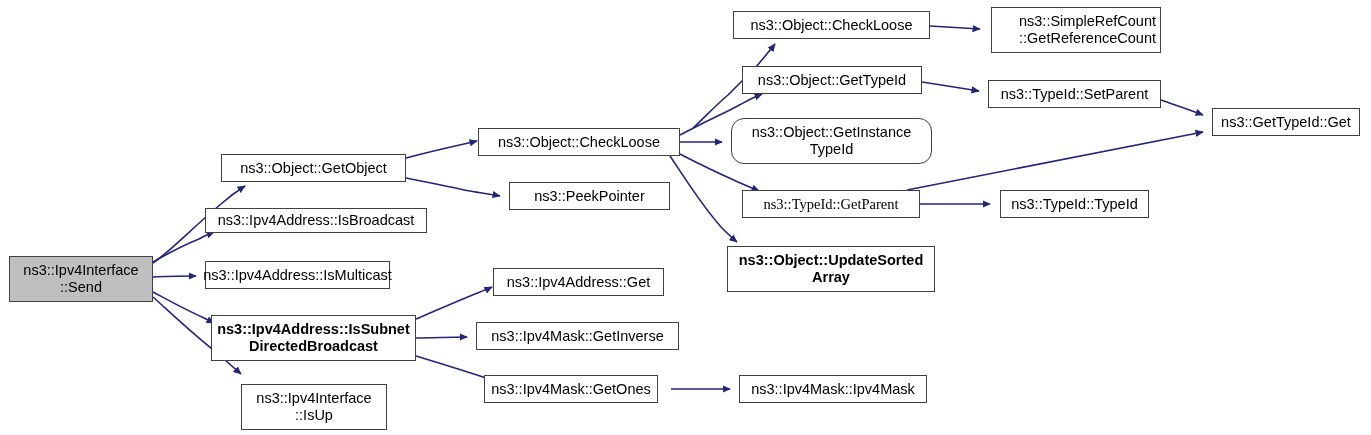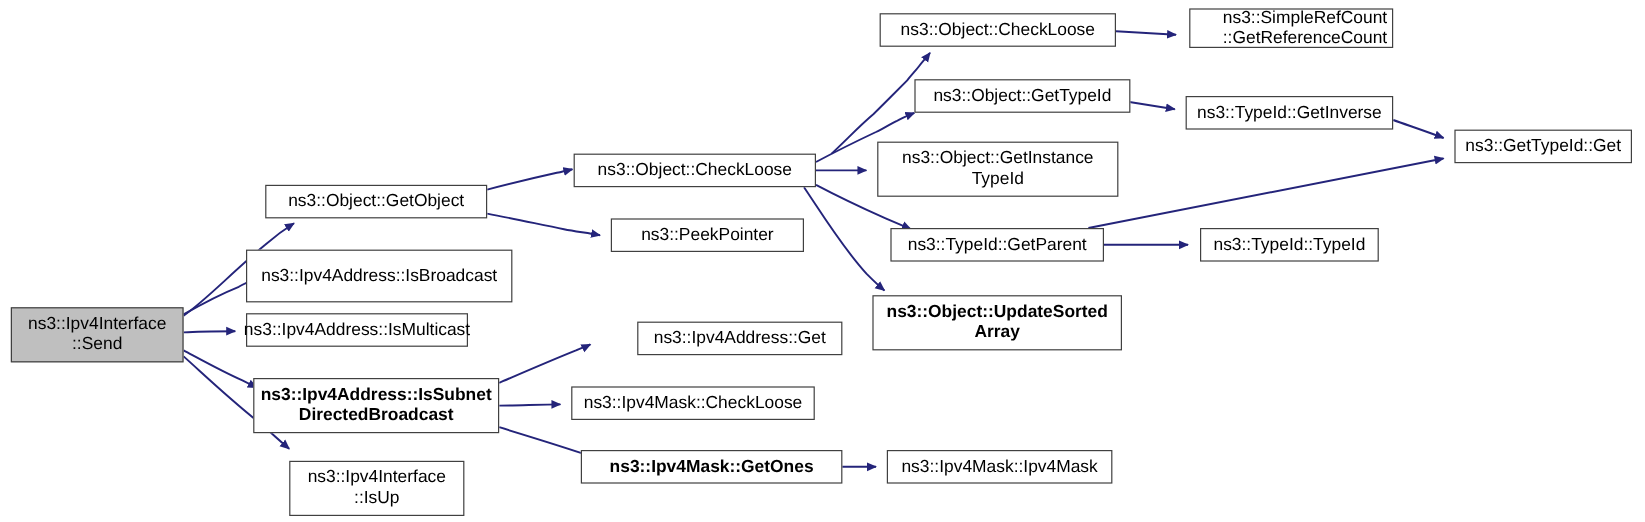--- a/index.html
+++ b/index.html
@@ -79,38 +79,38 @@
         <path d="M416,319 C437,310 460,300 480,292 C484,290 488,289 492,287" fill="none" stroke="#24247a" stroke-width="1.6" marker-end="url(#arrow)"></path>
         <path d="M416,338 C432,338 450,337 467,337" fill="none" stroke="#24247a" stroke-width="1.6" marker-end="url(#arrow)"></path>
         <path d="M416,356 C439,363 465,371 486,378 C489,379 492,380 495,381" fill="none" stroke="#24247a" stroke-width="1.6" marker-end="url(#arrow)"></path>
         <path d="M671,389 C692,389 713,389 730,389" fill="none" stroke="#24247a" stroke-width="1.6" marker-end="url(#arrow)"></path>
       </g>
   </svg>
   <div id="node-group">
       <div class="graph-node highlight" style="left: 9px; top: 256px; width: 144px; height: 46px;"><span class="node-label">ns3::Ipv4Interface
 ::Send</span></div>
       <div class="graph-node" style="left: 221px; top: 154px; width: 185px; height: 28px;"><span class="node-label">ns3::Object::GetObject</span></div>
-      <div class="graph-node" style="left: 205px; top: 208px; width: 222px; height: 44px;"><span class="node-label">ns3::Ipv4Address::IsBroadcast</span></div>
+      <div class="graph-node" style="left: 205px; top: 208px; width: 222px; height: 25px;"><span class="node-label">ns3::Ipv4Address::IsBroadcast</span></div>
       <div class="graph-node" style="left: 205px; top: 261px; width: 185px; height: 28px;"><span class="node-label">ns3::Ipv4Address::IsMulticast</span></div>
       <div class="graph-node" style="left: 211px; top: 315px; width: 205px; height: 46px; font-weight: bold;"><span class="node-label">ns3::Ipv4Address::IsSubnet
 DirectedBroadcast</span></div>
       <div class="graph-node" style="left: 241px; top: 384px; width: 146px; height: 46px;"><span class="node-label">ns3::Ipv4Interface
 ::IsUp</span></div>
       <div class="graph-node" style="left: 478px; top: 128px; width: 202px; height: 28px;"><span class="node-label">ns3::Object::CheckLoose</span></div>
       <div class="graph-node" style="left: 509px; top: 182px; width: 161px; height: 28px;"><span class="node-label">ns3::PeekPointer</span></div>
-      <div class="graph-node" style="left: 493px; top: 268px; width: 171px; height: 28px; margin-left: 38px;"><span class="node-label">ns3::Ipv4Address::Get</span></div>
-      <div class="graph-node" style="left: 476px; top: 322px; width: 203px; height: 28px;"><span class="node-label">ns3::Ipv4Mask::CheckLoose</span></div>
-      <div class="graph-node" style="left: 484px; top: 375px; width: 218px; height: 28px; font-weight: bold;"><span class="node-label">ns3::Ipv4Mask::GetOnes</span></div>
+      <div class="graph-node" style="left: 493px; top: 268px; width: 171px; height: 28px;"><span class="node-label">ns3::Ipv4Address::Get</span></div>
+      <div class="graph-node" style="left: 476px; top: 322px; width: 203px; height: 28px;"><span class="node-label">ns3::Ipv4Mask::GetInverse</span></div>
+      <div class="graph-node" style="left: 484px; top: 375px; width: 174px; height: 28px;"><span class="node-label">ns3::Ipv4Mask::GetOnes</span></div>
       <div class="graph-node" style="left: 733px; top: 11px; width: 197px; height: 28px;"><span class="node-label">ns3::Object::CheckLoose</span></div>
-      <div class="graph-node" style="left: 742px; top: 66px; width: 180px; height: 28px; margin-left: 20px;"><span class="node-label">ns3::Object::GetTypeId</span></div>
-      <div class="graph-node" style="left: 731px; top: 118px; width: 201px; height: 46px;"><span class="node-label">ns3::Object::GetInstance
+      <div class="graph-node" style="left: 742px; top: 66px; width: 180px; height: 28px;"><span class="node-label">ns3::Object::GetTypeId</span></div>
+      <div class="graph-node" style="left: 731px; top: 118px; width: 201px; height: 46px; border-radius: 13px;"><span class="node-label">ns3::Object::GetInstance
 TypeId</span></div>
-      <div class="graph-node" style="left: 742px; top: 190px; width: 178px; height: 28px;"><span class="node-label">ns3::TypeId::GetParent</span></div>
+      <div class="graph-node" style="left: 742px; top: 190px; width: 178px; height: 28px; font-family: Liberation Serif, serif;"><span class="node-label">ns3::TypeId::GetParent</span></div>
       <div class="graph-node" style="left: 727px; top: 246px; width: 208px; height: 46px; font-weight: bold;"><span class="node-label">ns3::Object::UpdateSorted
 Array</span></div>
       <div class="graph-node" style="left: 739px; top: 375px; width: 188px; height: 28px;"><span class="node-label">ns3::Ipv4Mask::Ipv4Mask</span></div>
-      <div class="graph-node" style="left: 991px; top: 7px; width: 170px; height: 33px; padding-left: 28px;"><span class="node-label">ns3::SimpleRefCount
+      <div class="graph-node" style="left: 991px; top: 7px; width: 170px; height: 46px; padding-left: 28px;"><span class="node-label">ns3::SimpleRefCount
 ::GetReferenceCount</span></div>
-      <div class="graph-node" style="left: 988px; top: 80px; width: 173px; height: 28px;"><span class="node-label">ns3::TypeId::GetInverse</span></div>
+      <div class="graph-node" style="left: 988px; top: 80px; width: 173px; height: 28px;"><span class="node-label">ns3::TypeId::SetParent</span></div>
       <div class="graph-node" style="left: 1000px; top: 190px; width: 149px; height: 28px;"><span class="node-label">ns3::TypeId::TypeId</span></div>
       <div class="graph-node" style="left: 1212px; top: 108px; width: 148px; height: 28px;"><span class="node-label">ns3::GetTypeId::Get</span></div>
     </div>
 </div>
 
 </body></html>

